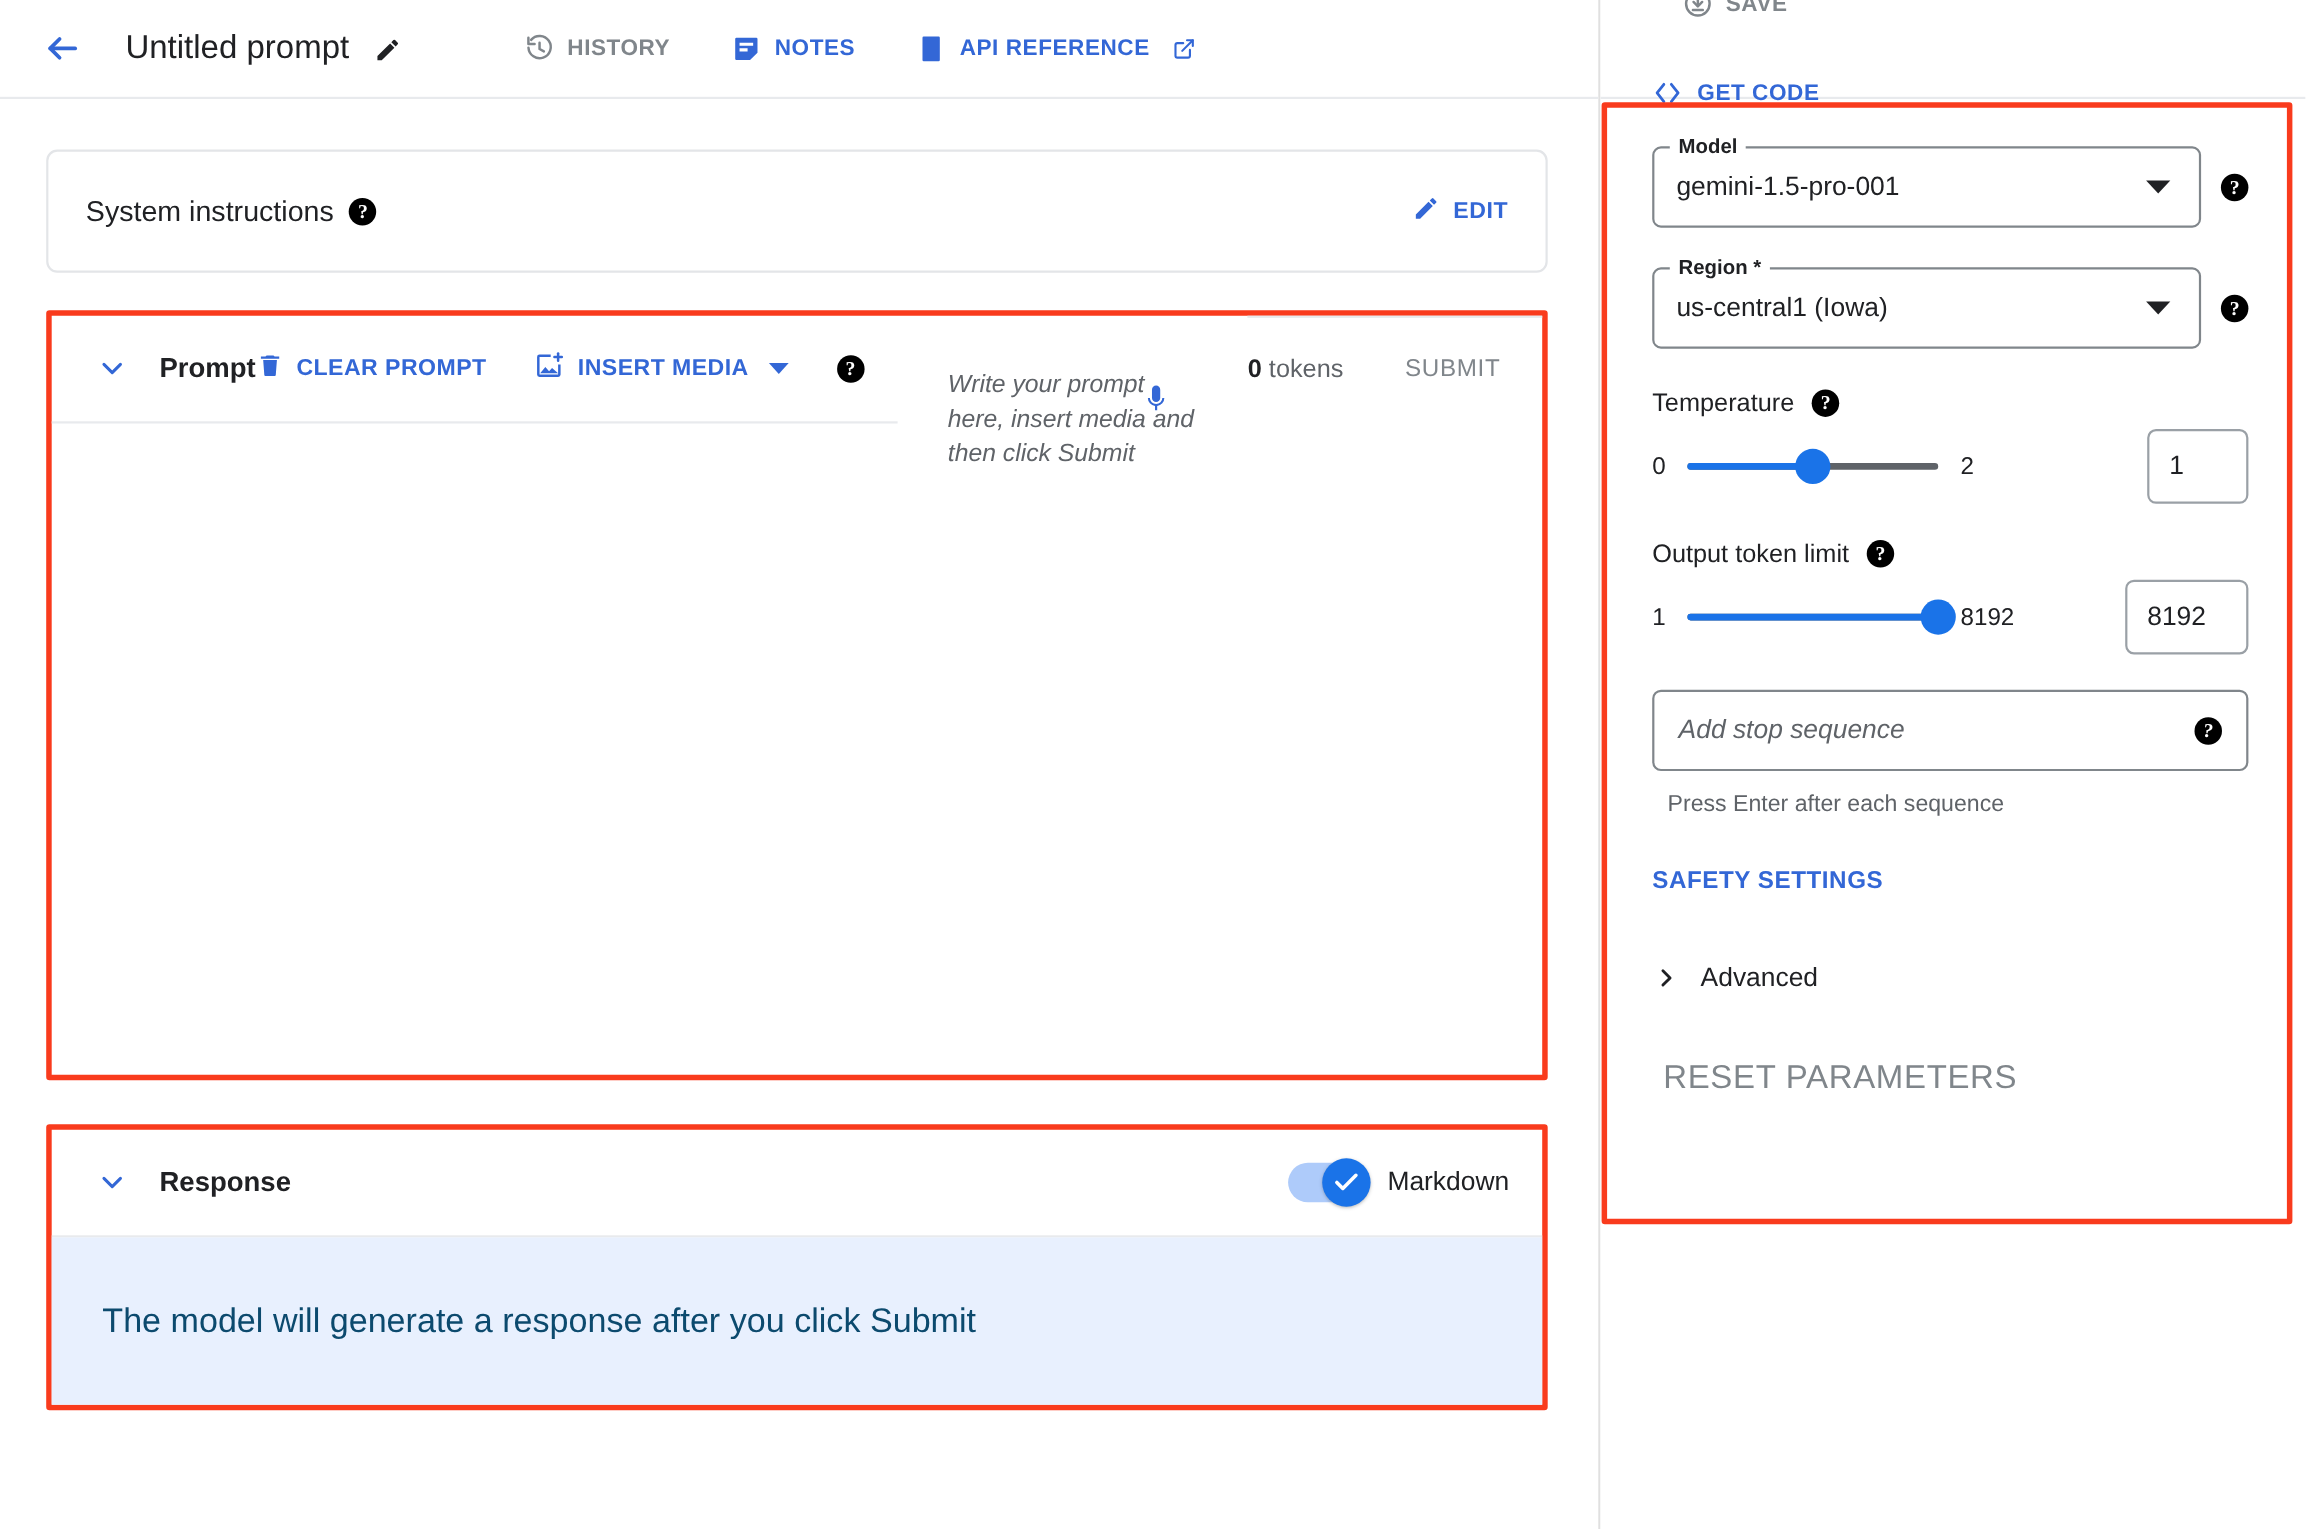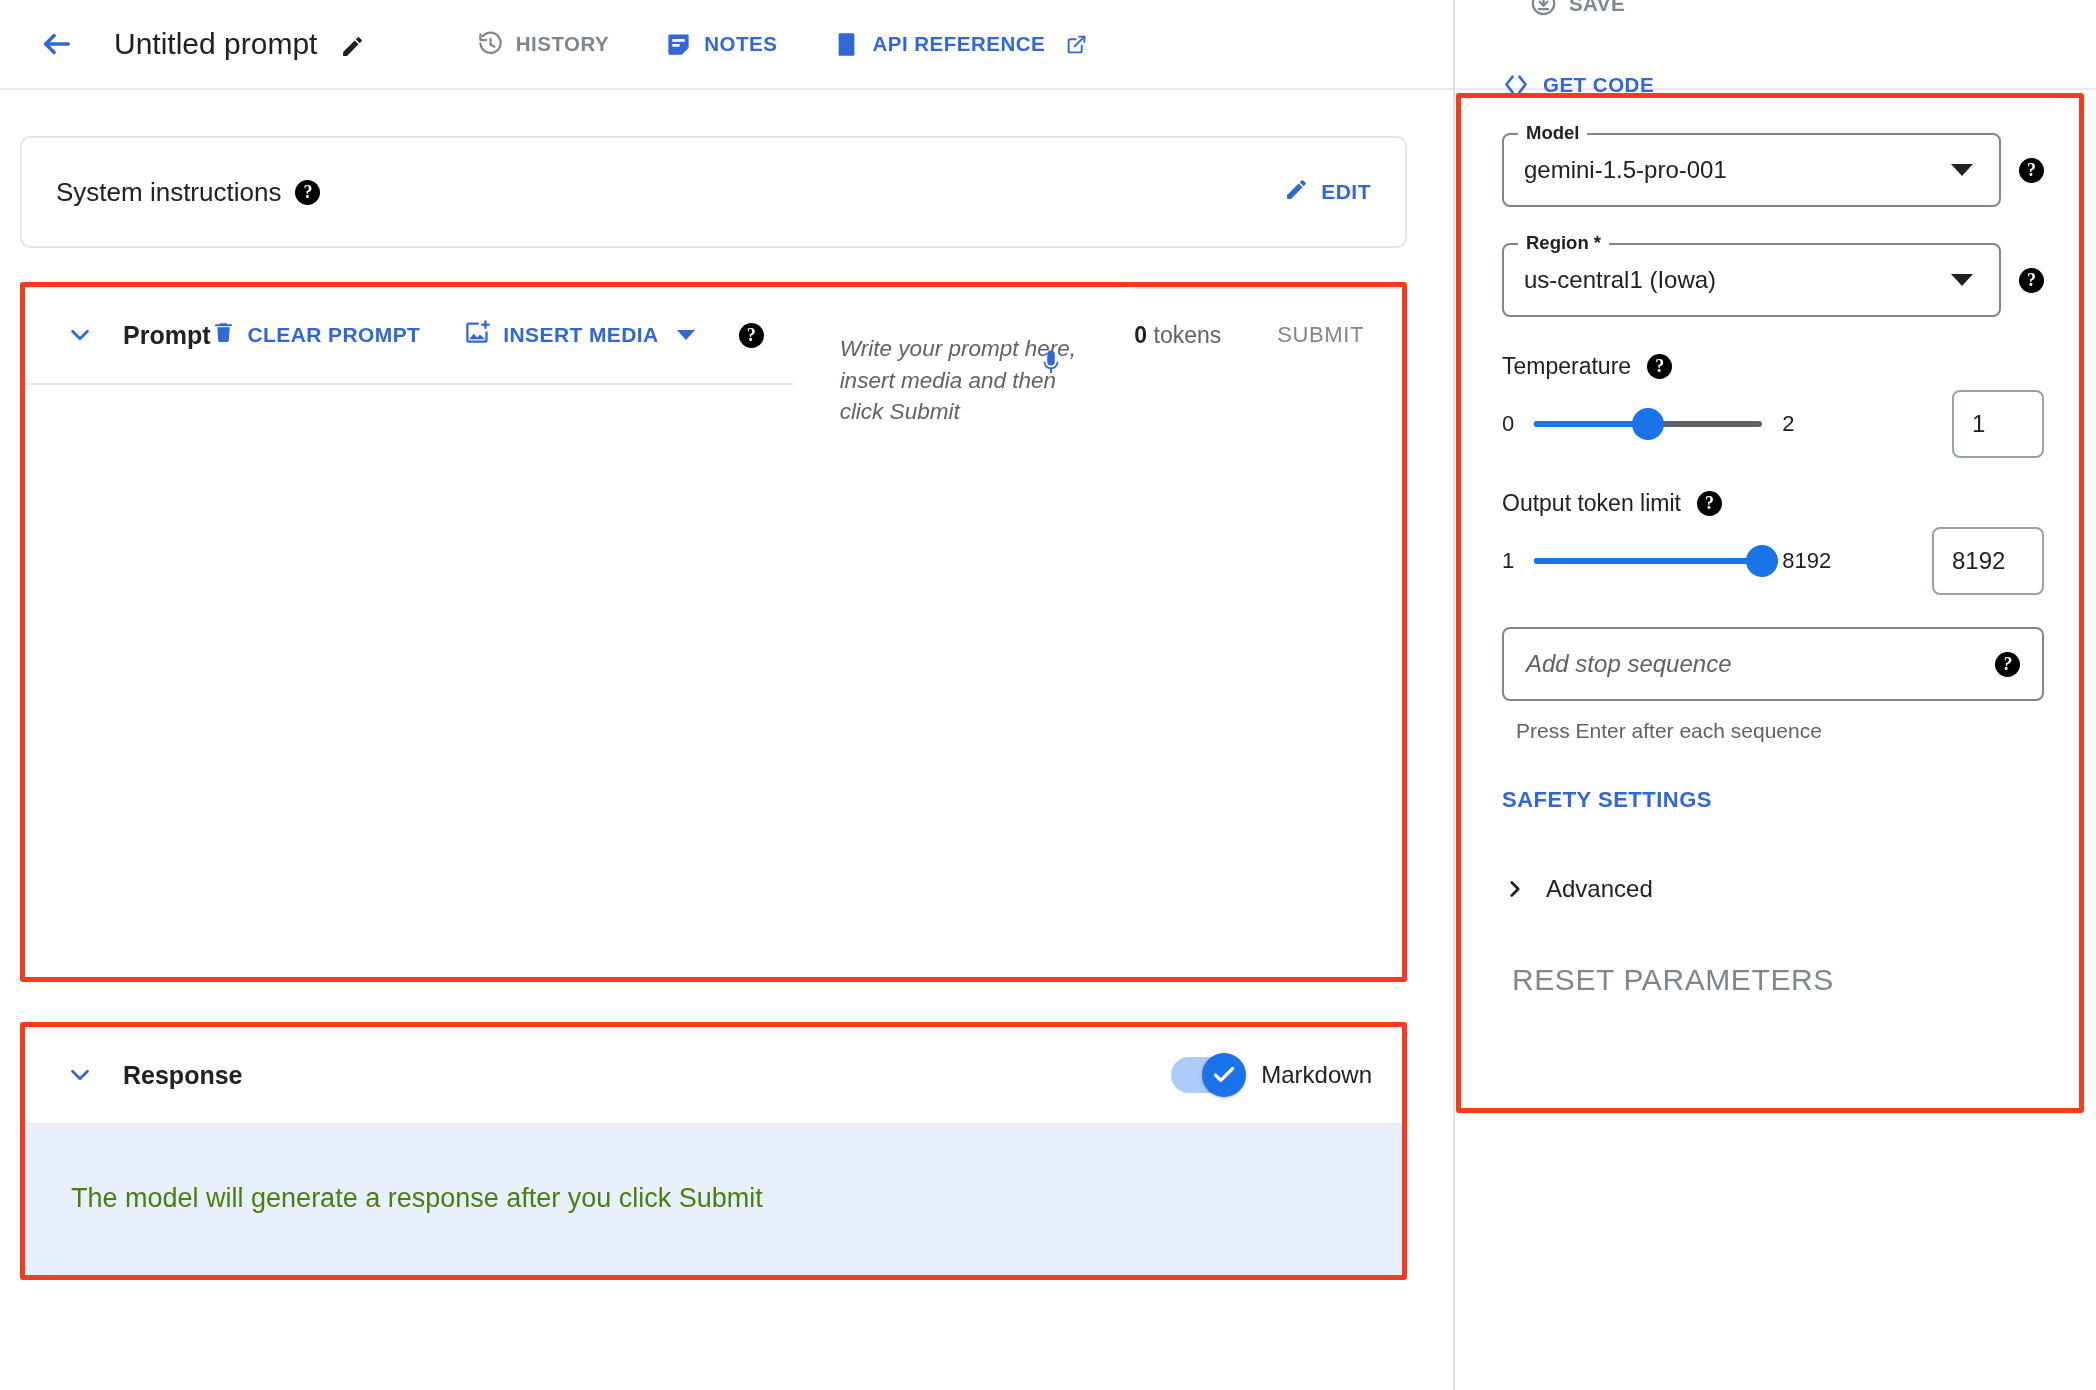--- a/index.html
+++ b/index.html
@@ -53,22 +53,23 @@
     font-size: 20.5px; font-weight: 600; letter-spacing: .5px;
     color: #3367d6; cursor: pointer; white-space: nowrap;
   }
   .tb-btn.muted { color: #80868b; }
   .tb-btn .ico { display: inline-flex; align-items: center; }
   .ext-ico { margin-left: 9px; display: inline-flex; align-items: center; }
 
   
   .left-body {
     flex: 1; box-sizing: border-box;
-    padding: 46px 46px 0 20px;
+    padding: 46px 46px 0 30px;
     overflow: hidden;
+    margin-left: 12px;
   }
   .card {
     background: #fff;
     border: 2px solid #e3e5e8;
     border-radius: 10px;
     box-sizing: border-box;
   }
   .sys-card {
     height: 112px;
     display: flex; align-items: center; justify-content: space-between;
@@ -180,21 +181,21 @@
     display: flex; align-items: center; justify-content: center;
     box-shadow: 0 1px 3px rgba(60,64,67,.35);
   }
   .toggle-label { font-size: 24px; color: #202124; }
   .response-body {
     background: #e8f0fe;
     min-height: 150px;
     padding: 58px 46px 58px 46px;
     box-sizing: border-box;
   }
-  .response-text { font-size: 27px; color: #4d7c0f; }
+  .response-text { font-size: 31px; color: #0c4a6e; }
 
   
   .right-pane {
     width: 641px; height: 1390px;
     box-sizing: border-box;
     position: relative;
     background: #fff;
   }
   .params-anno {
     position: absolute;

